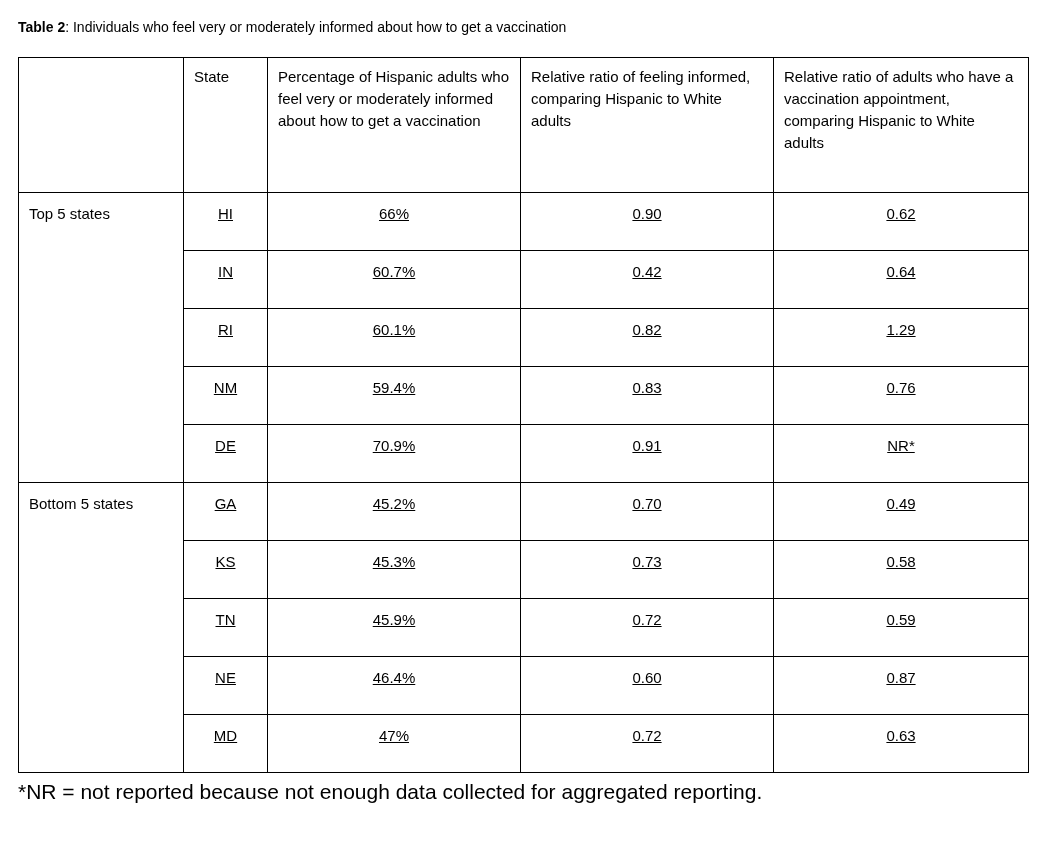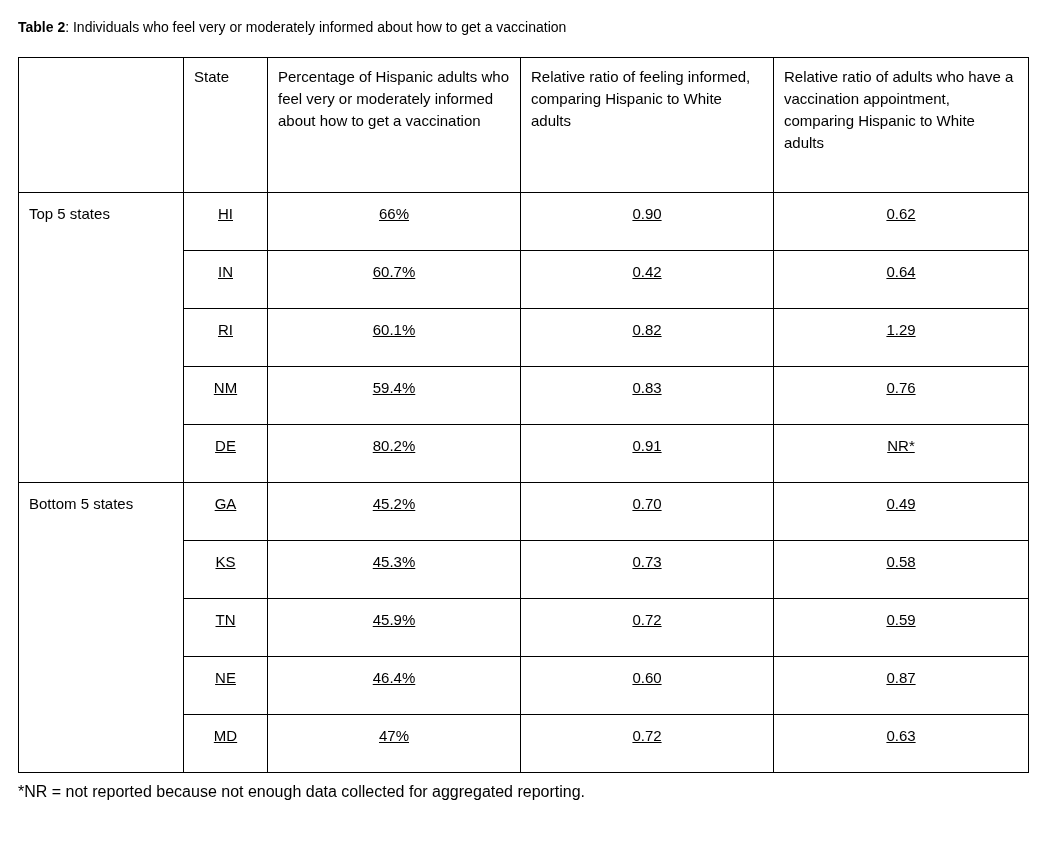--- a/index.html
+++ b/index.html
@@ -39,21 +39,21 @@
     background: #ffffff;
     overflow: hidden;
   }
   tr.header-row { height: 135px; }
   tr.header-row th { text-align: left; }
   tr.data-row { height: 58px; }
   tr.data-row td { padding-top: 11px; line-height: 20px; }
   td.group-cell { text-align: left; }
   td.state-cell, td.value-cell { text-align: center; text-decoration: underline; }
   .footnote {
-    font-size: 16px;
+    font-size: 21px;
     line-height: 27px;
     margin: 5px 0 0 0;
   }
 </style>
 </head>
 <body>
 
 <div class="page">
 
   <p class="doc-title"><span class="title-bold">Table 2</span><span>: Individuals who feel very or moderately informed about how to get a vaccination</span><br></p>
@@ -96,21 +96,21 @@
       <td class="value-cell">1.29</td>
     </tr>
     <tr class="data-row">
       <td class="state-cell">NM</td>
       <td class="value-cell">59.4%</td>
       <td class="value-cell">0.83</td>
       <td class="value-cell">0.76</td>
     </tr>
     <tr class="data-row">
       <td class="state-cell">DE</td>
-      <td class="value-cell">80.2%</td>
+      <td class="value-cell">70.9%</td>
       <td class="value-cell">0.91</td>
       <td class="value-cell">NR*</td>
     </tr>
 
     <tr class="data-row">
       <td class="group-cell" rowspan="5">Bottom 5 states</td>
       <td class="state-cell">GA</td>
       <td class="value-cell">45.2%</td>
       <td class="value-cell">0.70</td>
       <td class="value-cell">0.49</td>

